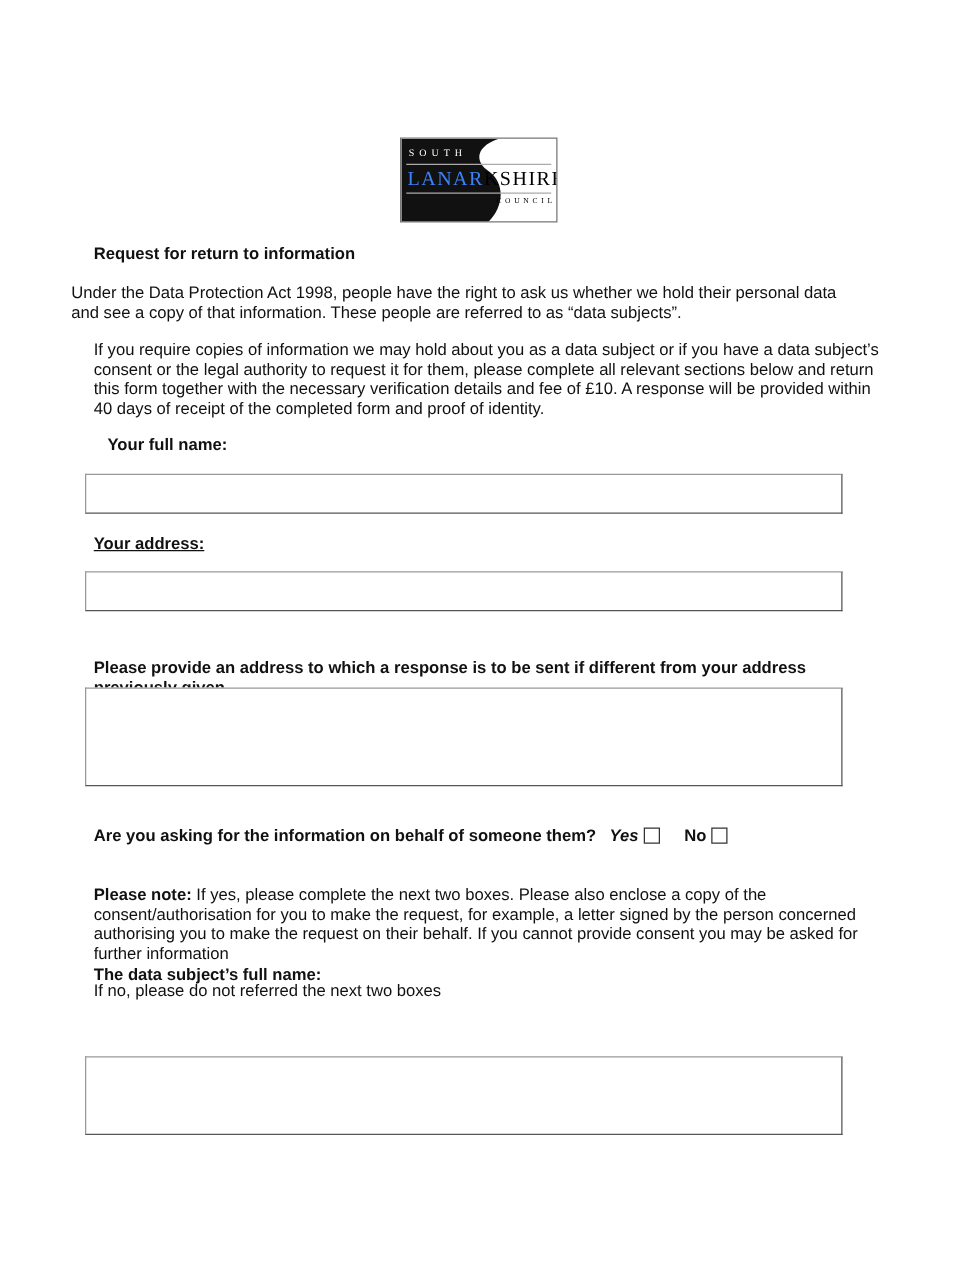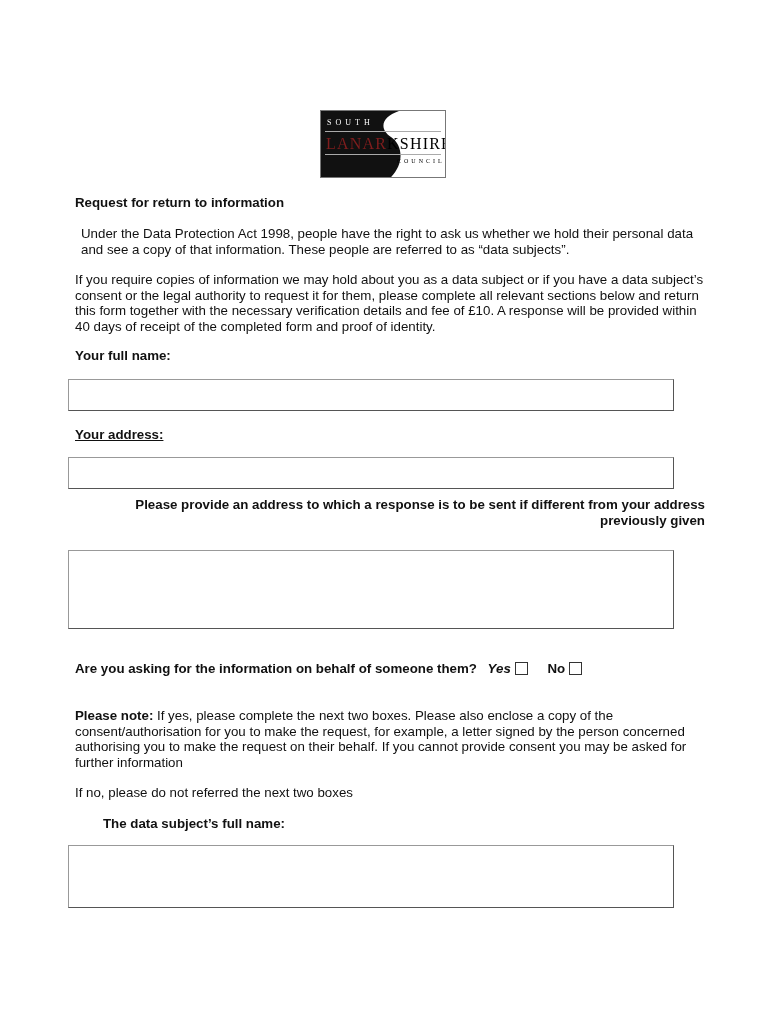--- a/index.html
+++ b/index.html
@@ -5,21 +5,21 @@
   html, body { margin: 0; padding: 0; background: #ffffff; }
   body { width: 770px; height: 1024px; position: relative; overflow: hidden;
          font-family: "Liberation Sans", sans-serif; color: #111; }
   .abs { position: absolute; }
   .logo { left: 320px; top: 110px; width: 126px; height: 68px; border: 1px solid #777;
           box-sizing: border-box; overflow: hidden; background: #fff; text-align: right; }
   .logo svg { display: block; }
   .logo-t { position: absolute; font-family: "Liberation Serif", serif; }
   .logo-south { left: 6px; top: 7px; font-size: 8px; letter-spacing: 4px; color: #fff; }
   .logo-main { left: 5px; top: 24px; font-size: 16px; letter-spacing: 1.2px; font-weight: 400; }
-  .logo-main .w { color: #7f1d1d; } .logo-main .b { color: #000; }
+  .logo-main .w { color: #3b82f6; } .logo-main .b { color: #000; }
   .logo-council { left: 76px; top: 47px; font-size: 6px; letter-spacing: 3px; color: #000; }
   .logo-line { position: absolute; height: 1px; }
   p, .txt { margin: 0; font-size: 13.3px; line-height: 15.5px; }
   .bold { font-weight: bold; }
   .field { position: absolute; left: 68px; width: 606px; box-sizing: border-box;
            border: 1px solid #555; border-top-color: #999; border-left-color: #999; background: #fff; }
   .cb { display: inline-block; width: 13px; height: 13px; border: 1px solid #333;
         box-sizing: border-box; vertical-align: -2px; margin-left: 4px; background: #fff; }
 </style>
 </head>
@@ -31,36 +31,36 @@
   </svg>
   <div class="logo-t logo-south">SOUTH</div>
   <div class="logo-line" style="left:4px; top:20px; width:116px; background:#aaa;"></div>
   <div class="logo-t logo-main"><span class="w">LANAR</span><span class="b">KSHIRE</span></div>
   <div class="logo-line" style="left:4px; top:43px; width:116px; background:#aaa;"></div>
   <div class="logo-t logo-council">COUNCIL</div>
 </div>
 
 <p class="abs bold" style="left:75px; top:195px;">Request for return to information</p>
 
-<p class="abs" style="left:81px; top:226px; width:630px;">Under the Data Protection Act 1998, people have the right to ask us whether we hold their personal data and see a copy of that information. These people are referred to as “data subjects”.</p>
+<p class="abs" style="left:57px; top:226px; width:630px;">Under the Data Protection Act 1998, people have the right to ask us whether we hold their personal data and see a copy of that information. These people are referred to as “data subjects”.</p>
 <p class="abs" style="left:75px; top:272px; width:630px;">If you require copies of information we may hold about you as a data subject or if you have a data subject’s consent or the legal authority to request it for them, please complete all relevant sections below and return this form together with the necessary verification details and fee of £10.  A response will be provided within 40 days of receipt of the completed form and proof of identity.</p>
 
-<p class="abs bold" style="left:75px; top:348px;">Your full name:</p>
+<p class="abs bold" style="left:86px; top:348px;">Your full name:</p>
 <div class="field" style="top:379px; height:32px;"></div>
 
 <p class="abs bold" style="left:75px; top:427px;text-decoration:underline;">Your address:</p>
 <div class="field" style="top:457px; height:32px;"></div>
 
-<p class="abs bold" style="left:75px; top:497px; width:630px;text-align:right;">Please provide an address to which a response is to be sent if different from your address previously given</p>
+<p class="abs bold" style="left:75px; top:526px; width:630px;">Please provide an address to which a response is to be sent if different from your address previously given</p>
 <div class="field" style="top:550px; height:79px;"></div>
 
 <div class="abs txt bold" style="left:75px; top:661px; white-space:nowrap;">
   <span>Are you asking for the information on behalf of someone them?</span>
   <span style="margin-left:7px;font-style:italic;">Yes</span><span class="cb"></span>
   <span style="margin-left:16px;">No</span><span class="cb"></span>
 </div>
 
 <p class="abs" style="left:75px; top:708px; width:630px;"><span class="bold">Please note:</span><span> If yes, please complete the next two boxes. Please also enclose a copy of the consent/authorisation for you to make the request, for example, a letter signed by the person concerned authorising you to make the request on their behalf. If you cannot provide consent you may be asked for further information</span></p>
 
 <p class="abs" style="left:75px; top:785px;">If no, please do not referred the next two boxes</p>
 
-<p class="abs bold" style="left:75px; top:816px;margin-left:28px;">The data subject’s full name:</p>
+<p class="abs bold" style="left:75px; top:772px;">The data subject’s full name:</p>
 <div class="field" style="top:845px; height:63px;"></div>
 
 </body></html>

